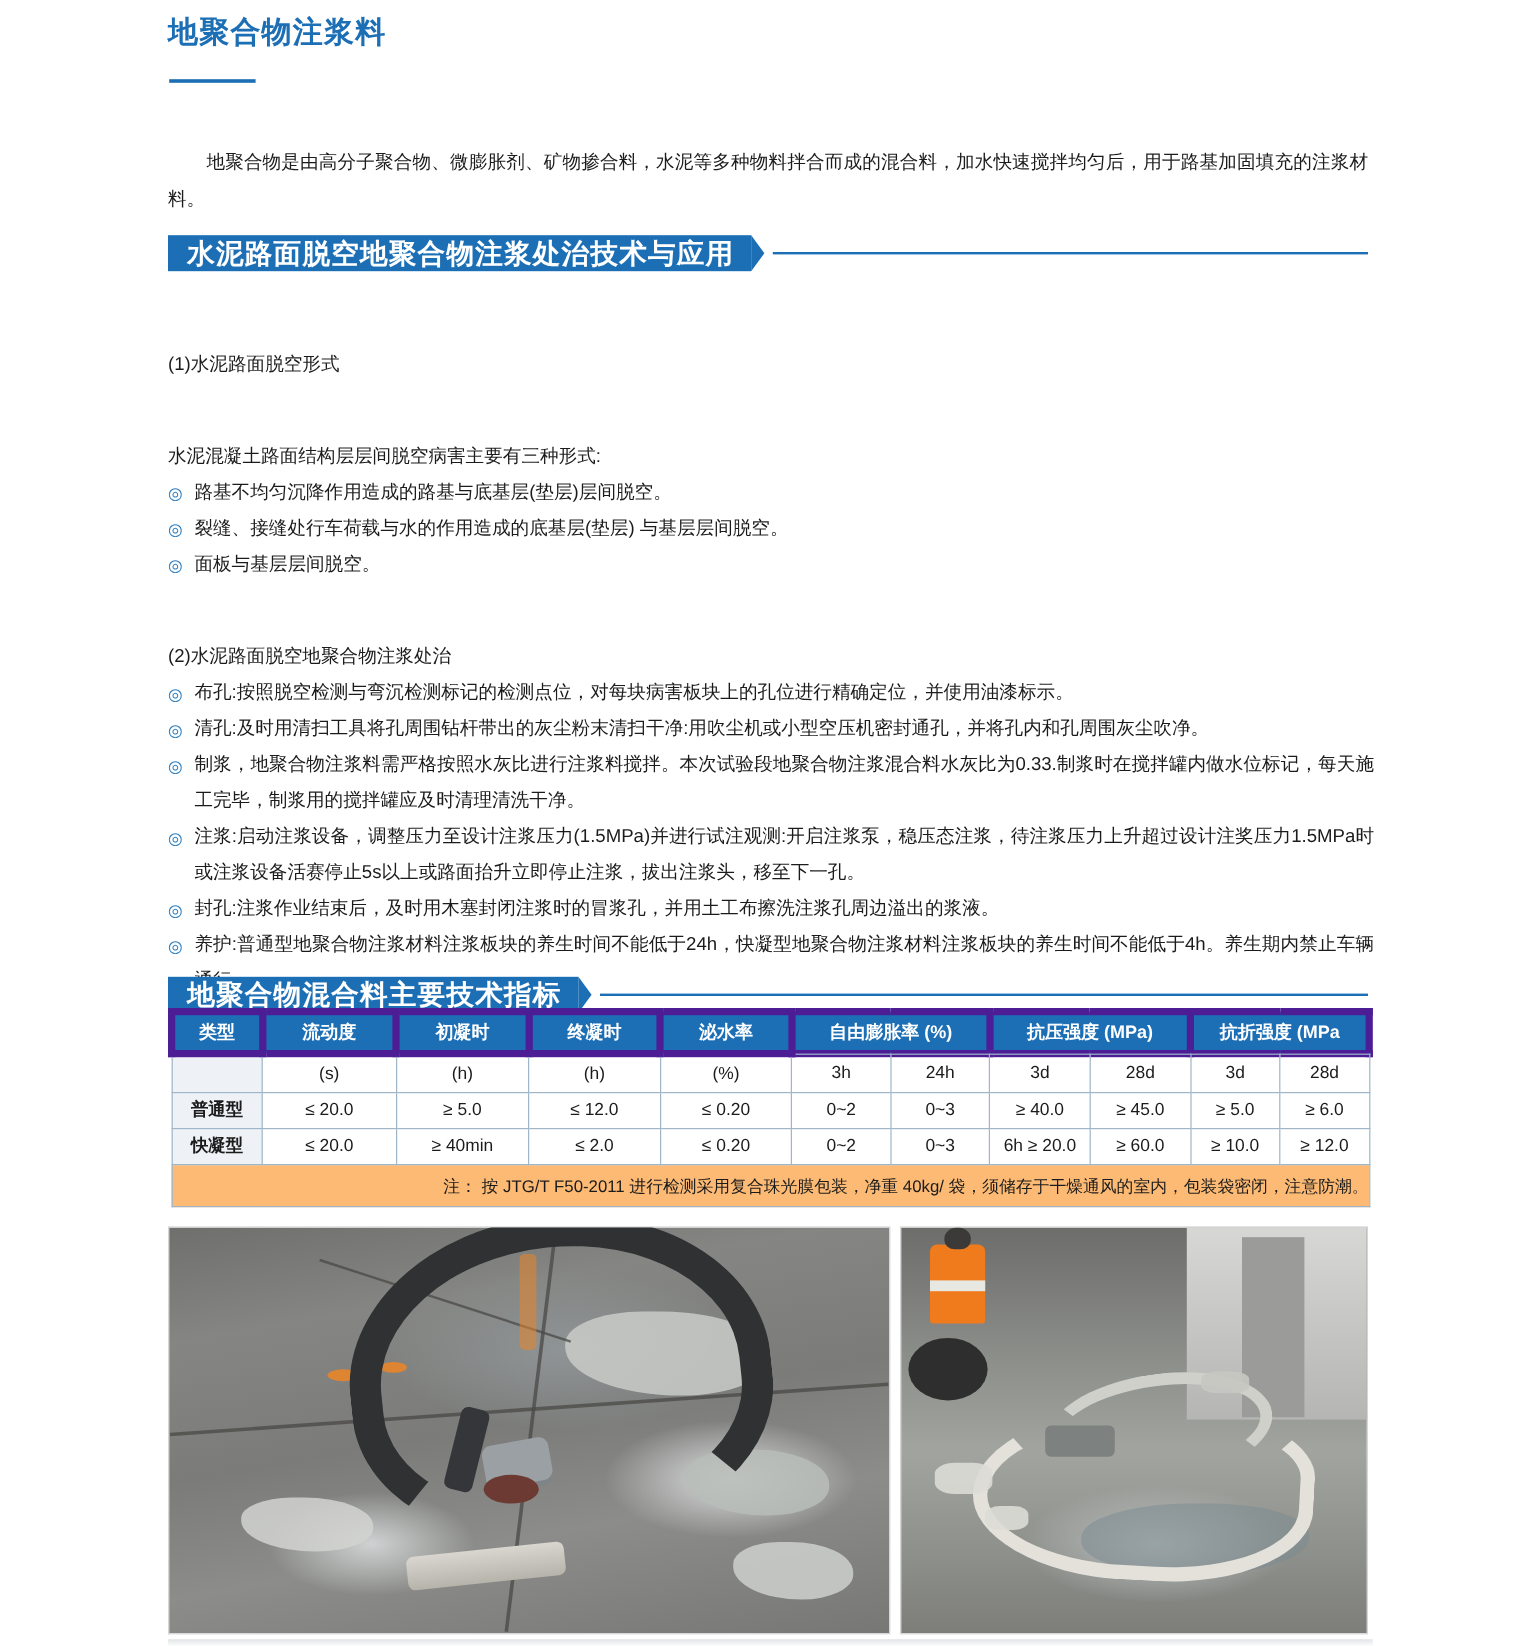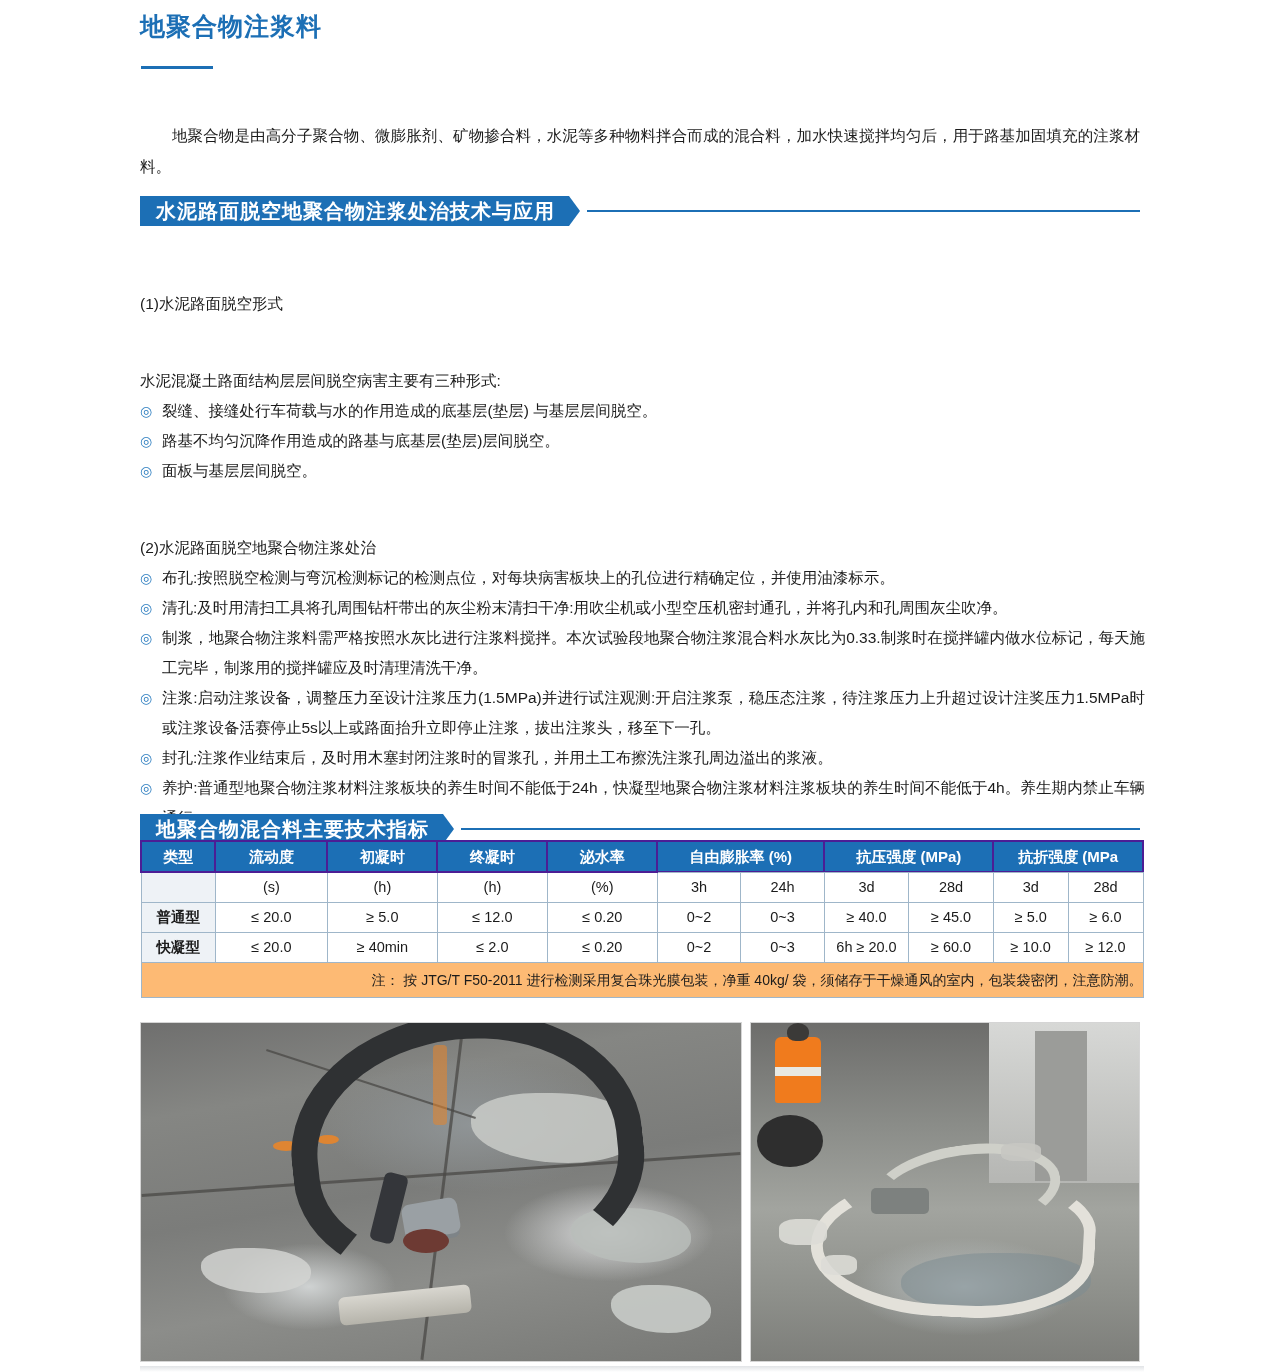--- a/index.html
+++ b/index.html
@@ -57,21 +57,21 @@
   
   .section-head {
     position: absolute;
     height: 30px;
     display: flex;
     align-items: stretch;
   }
   .section-head .bar {
     background: #1c6fb5;
     color: #ffffff;
-    font-size: 20px;
+    font-size: 23px;
     font-weight: bold;
     line-height: 30px;
     padding: 0 14px 0 16px;
     letter-spacing: 1px;
     position: relative;
   }
   .section-head .bar:after {
     content: "";
     position: absolute;
     right: -11px;
@@ -146,21 +146,21 @@
     text-align: center;
     padding: 0;
     height: 29px;
     line-height: 29px;
     background: #ffffff;
   }
   table.spec thead th {
     background: #1c6fb5;
     color: #ffffff;
     font-weight: bold;
-    border: 2px solid #4c1d95;
+    border: 6px solid #4c1d95;
     font-size: 15px;
   }
   table.spec td.rowhdr {
     background: #eef2f6;
     font-weight: bold;
   }
   table.spec td.note {
     text-align: right;
     font-size: 14px;
     height: 34px;
@@ -377,22 +377,22 @@
   <div class="section-head" id="sec1">
     <div class="bar">水泥路面脱空地聚合物注浆处治技术与应用</div>
     <div class="tail">
         <i></i>
       </div>
   </div>
 
   <div class="body-block">
     <p class="plain">(1)水泥路面脱空形式</p>
     <p class="plain">水泥混凝土路面结构层层间脱空病害主要有三种形式:</p>
+    <p class="bullet">路基不均匀沉降作用造成的路基与底基层(垫层)层间脱空。</p>
     <p class="bullet">裂缝、接缝处行车荷载与水的作用造成的底基层(垫层) 与基层层间脱空。</p>
-    <p class="bullet">路基不均匀沉降作用造成的路基与底基层(垫层)层间脱空。</p>
     <p class="bullet">面板与基层层间脱空。</p>
     <p class="plain">(2)水泥路面脱空地聚合物注浆处治</p>
     <p class="bullet">布孔:按照脱空检测与弯沉检测标记的检测点位，对每块病害板块上的孔位进行精确定位，并使用油漆标示。</p>
     <p class="bullet">清孔:及时用清扫工具将孔周围钻杆带出的灰尘粉末清扫干净:用吹尘机或小型空压机密封通孔，并将孔内和孔周围灰尘吹净。</p>
     <p class="bullet">制浆，地聚合物注浆料需严格按照水灰比进行注浆料搅拌。本次试验段地聚合物注浆混合料水灰比为0.33.制浆时在搅拌罐内做水位标记，每天施工完毕，制浆用的搅拌罐应及时清理清洗干净。</p>
     <p class="bullet">注浆:启动注浆设备，调整压力至设计注浆压力(1.5MPa)并进行试注观测:开启注浆泵，稳压态注浆，待注浆压力上升超过设计注奖压力1.5MPa时或注浆设备活赛停止5s以上或路面抬升立即停止注浆，拔出注浆头，移至下一孔。</p>
     <p class="bullet">封孔:注浆作业结束后，及时用木塞封闭注浆时的冒浆孔，并用土工布擦洗注浆孔周边溢出的浆液。</p>
     <p class="bullet">养护:普通型地聚合物注浆材料注浆板块的养生时间不能低于24h，快凝型地聚合物注浆材料注浆板块的养生时间不能低于4h。养生期内禁止车辆通行。</p>
     <p class="bullet">开放交通:待养护时间满足要求后开放交通。</p>
   </div>

